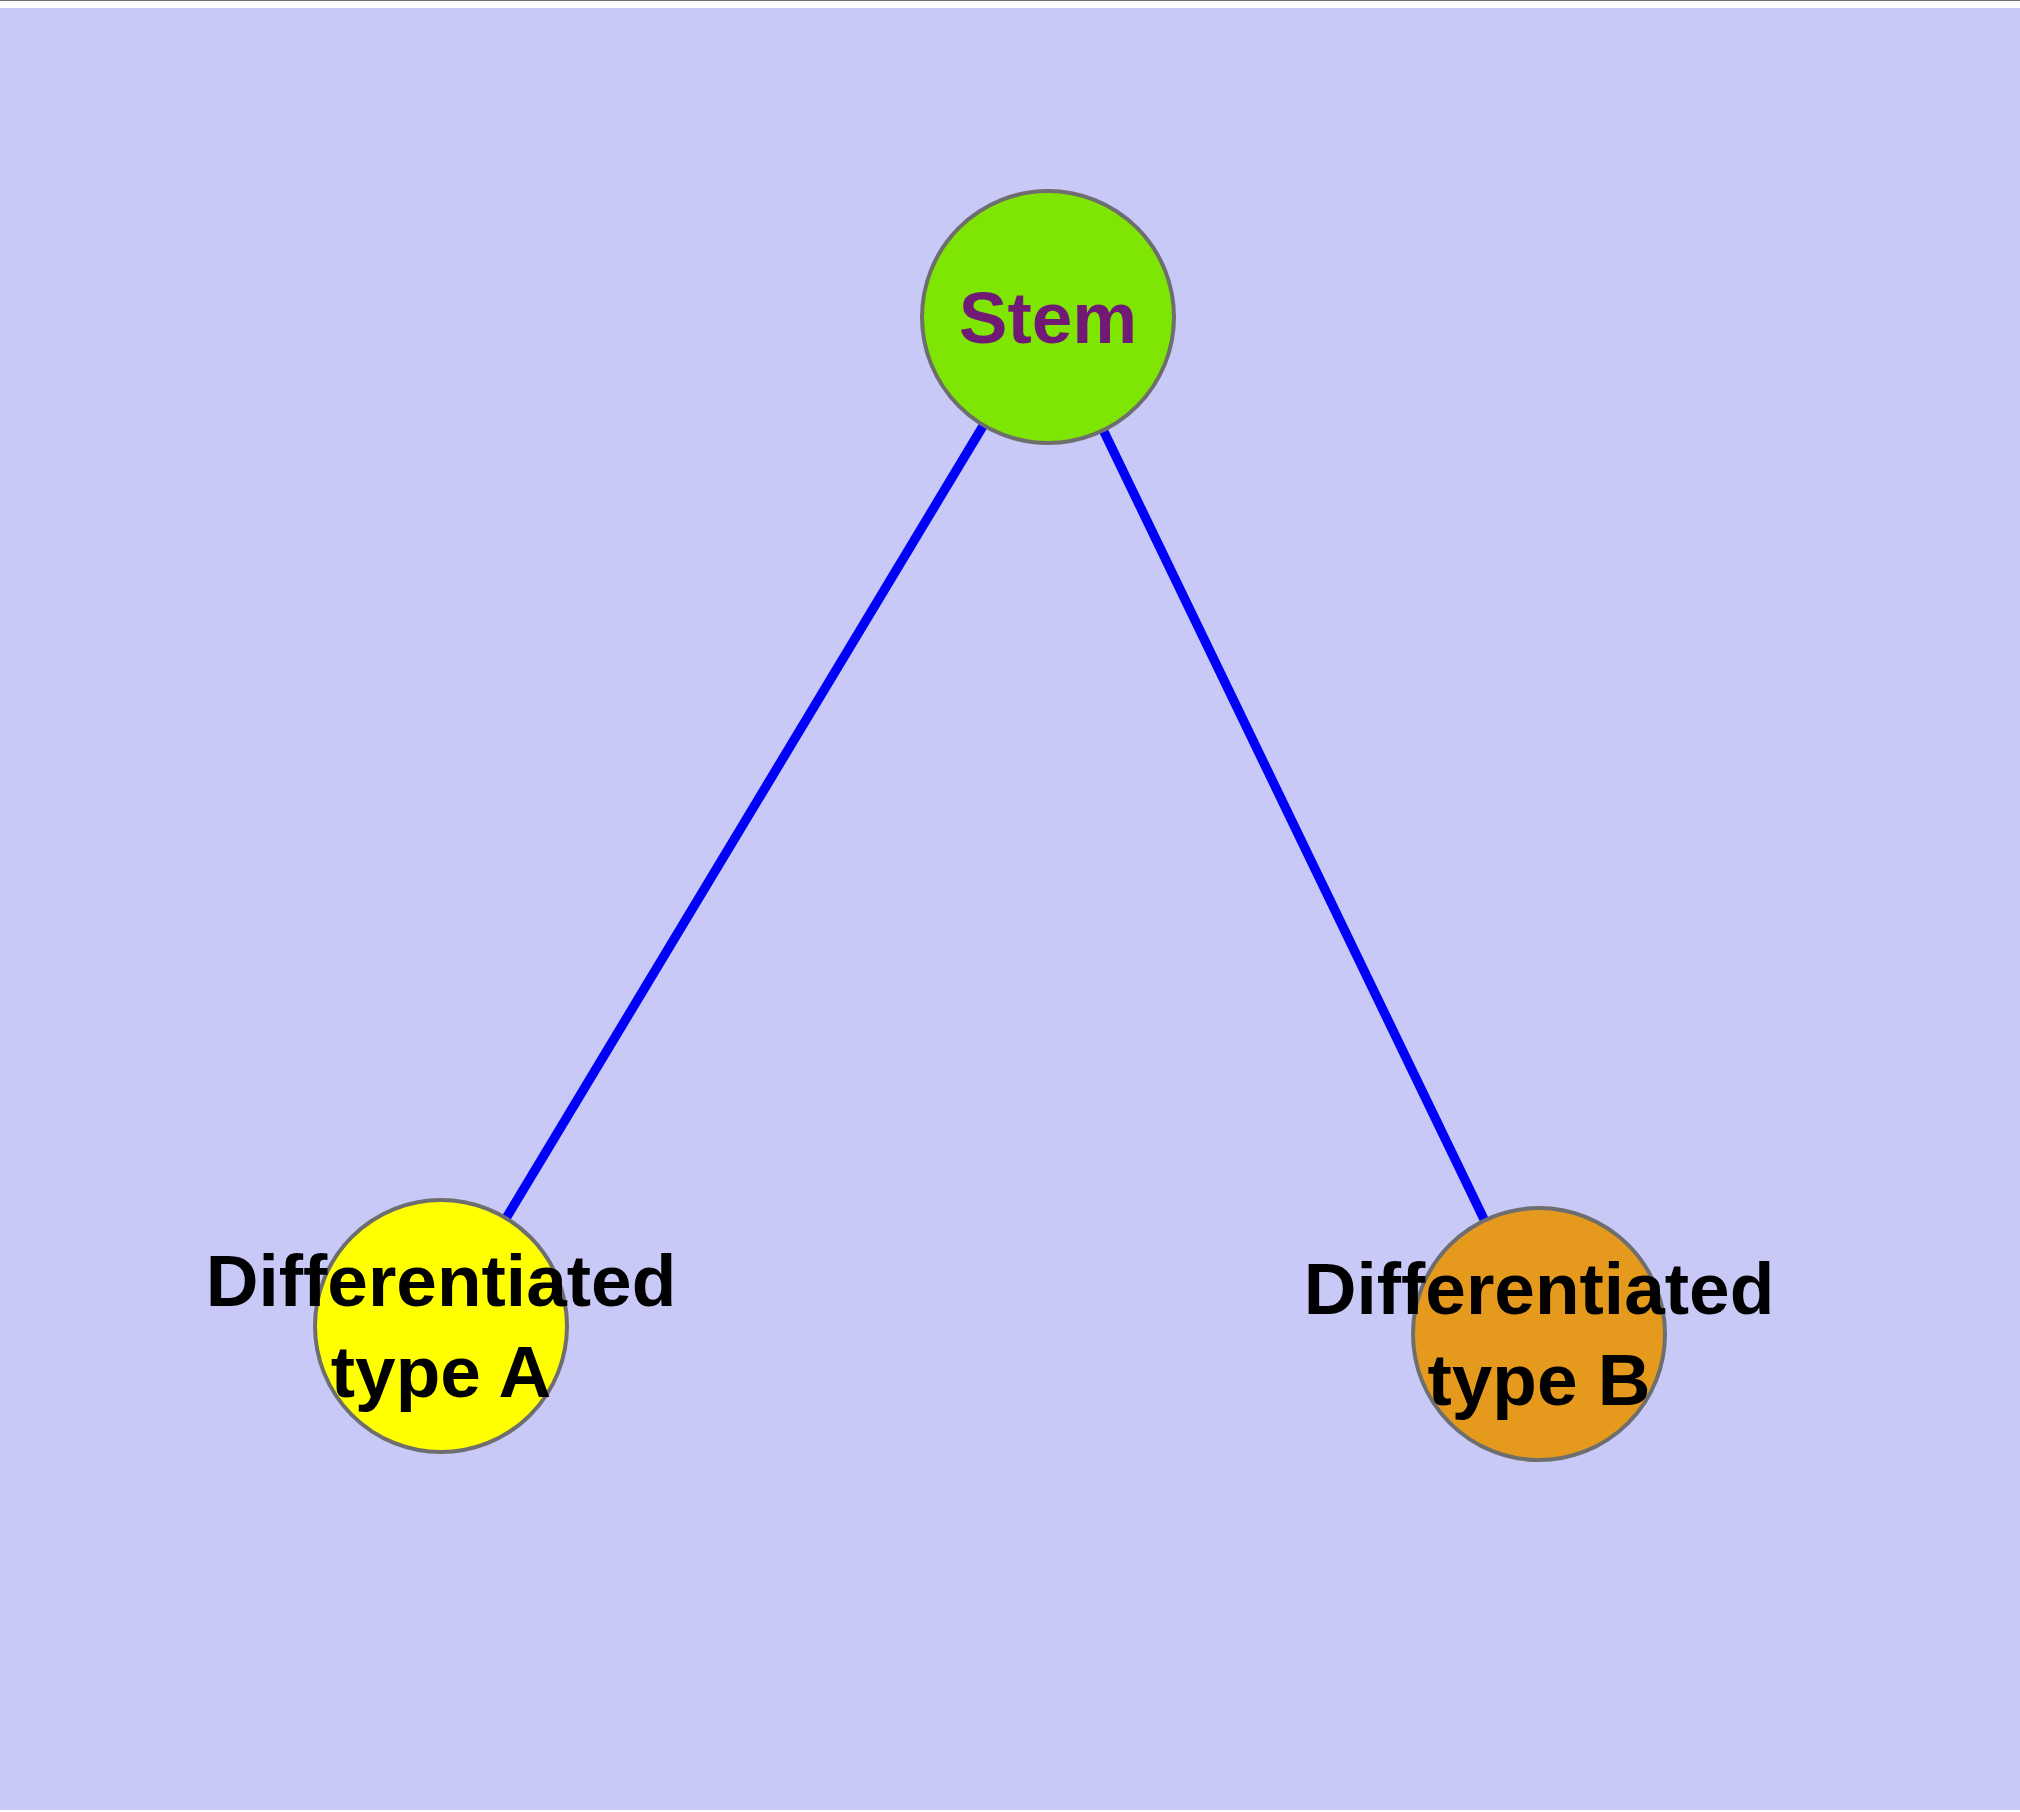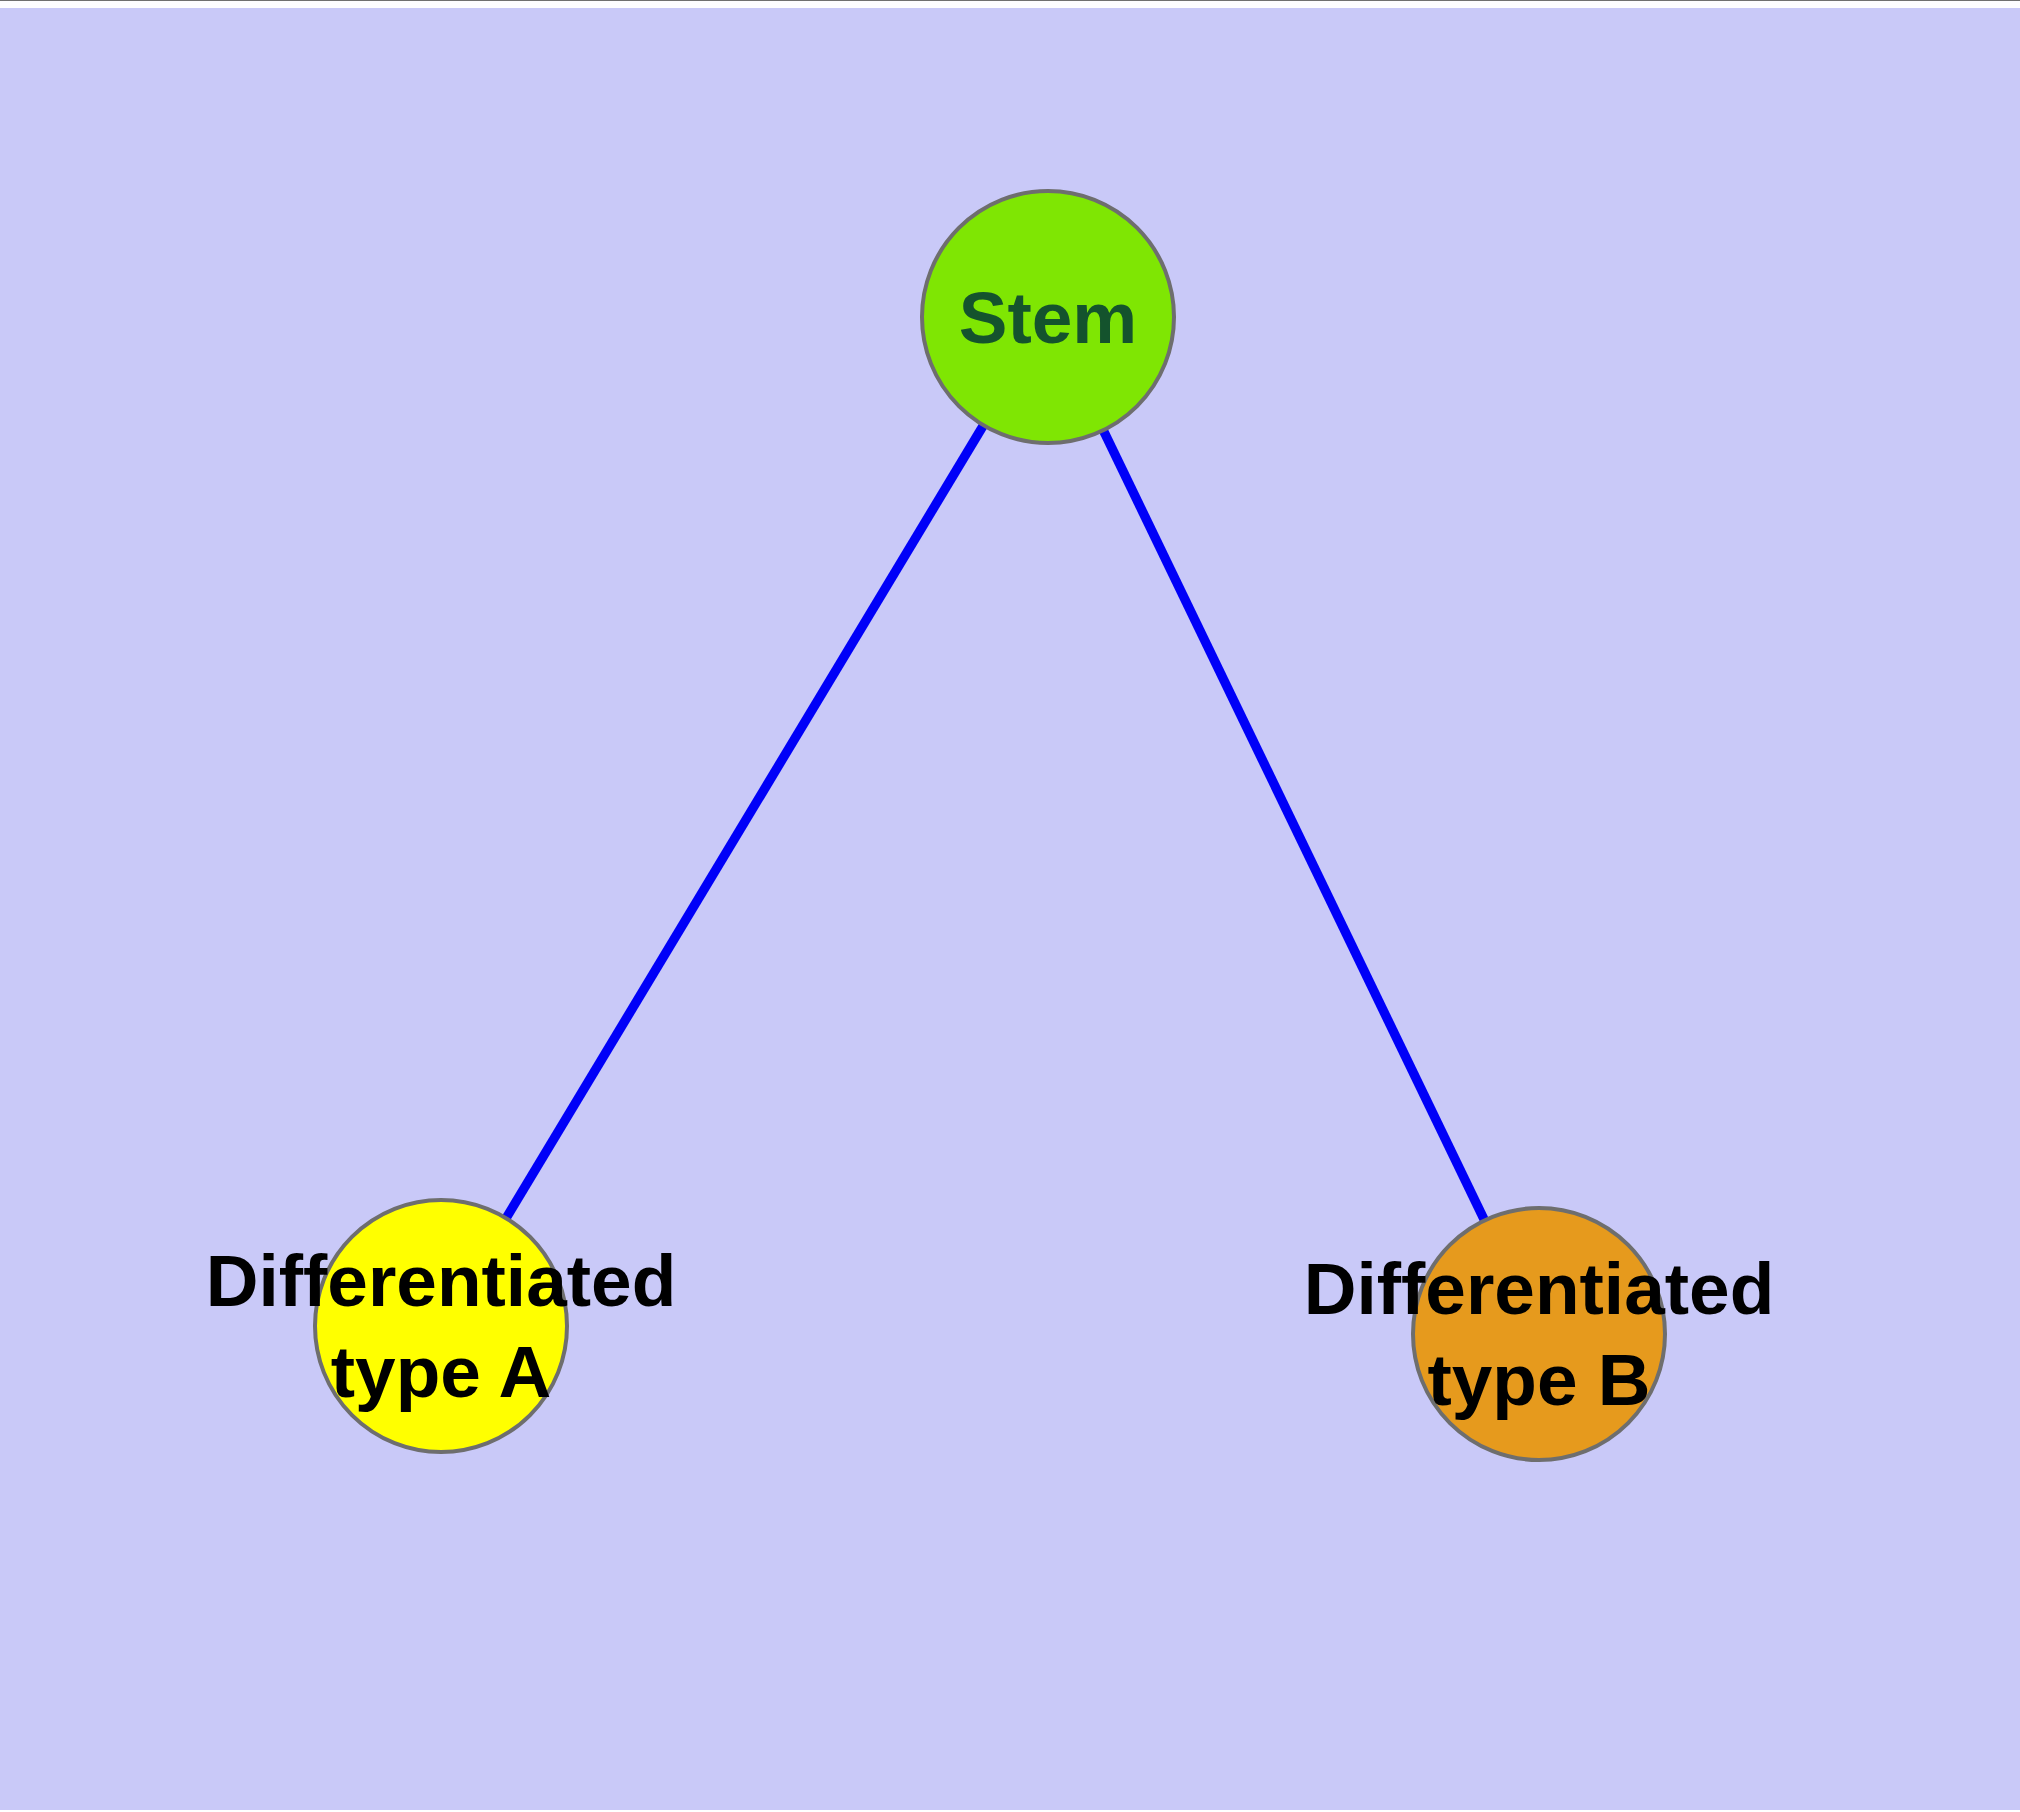--- a/index.html
+++ b/index.html
@@ -63,21 +63,21 @@
 <body>
 
 <div class="canvas">
   <svg class="edge-layer" xmlns="http://www.w3.org/2000/svg" viewBox="0 0 2384 2138" width="2021" height="1812">
       <line x1="1237" y1="374" x2="520" y2="1565" stroke="#0000f8" stroke-width="11"></line>
       <line x1="1237" y1="374" x2="1816" y2="1574" stroke="#0000f8" stroke-width="11"></line>
     </svg>
   <div class="top-strip"></div>
   <div class="bottom-strip"></div>
 <div class="node-circle" style="left: 920px; top: 189px; width: 256px; height: 256px; background: rgb(127, 230, 3); border-color: rgb(110, 110, 110);"></div>
-    <div class="node-label" style="left: 1048px; top: 317px; color: #14532d;">Stem</div>
+    <div class="node-label" style="left: 1048px; top: 317px; color: #701a75;">Stem</div>
     <div class="node-circle" style="left: 313px; top: 1198px; width: 256px; height: 256px; background: rgb(255, 255, 0); border-color: rgb(110, 110, 110);"></div>
     <div class="node-label" style="left: 441px; top: 1326px; color: rgb(0, 0, 0);">Differentiated
 type A</div>
     <div class="node-circle" style="left: 1411px; top: 1206px; width: 256px; height: 256px; background: rgb(230, 154, 29); border-color: rgb(110, 110, 110);"></div>
     <div class="node-label" style="left: 1539px; top: 1334px; color: rgb(0, 0, 0);">Differentiated
 type B</div>
   </div>
 
 
 </body></html>

